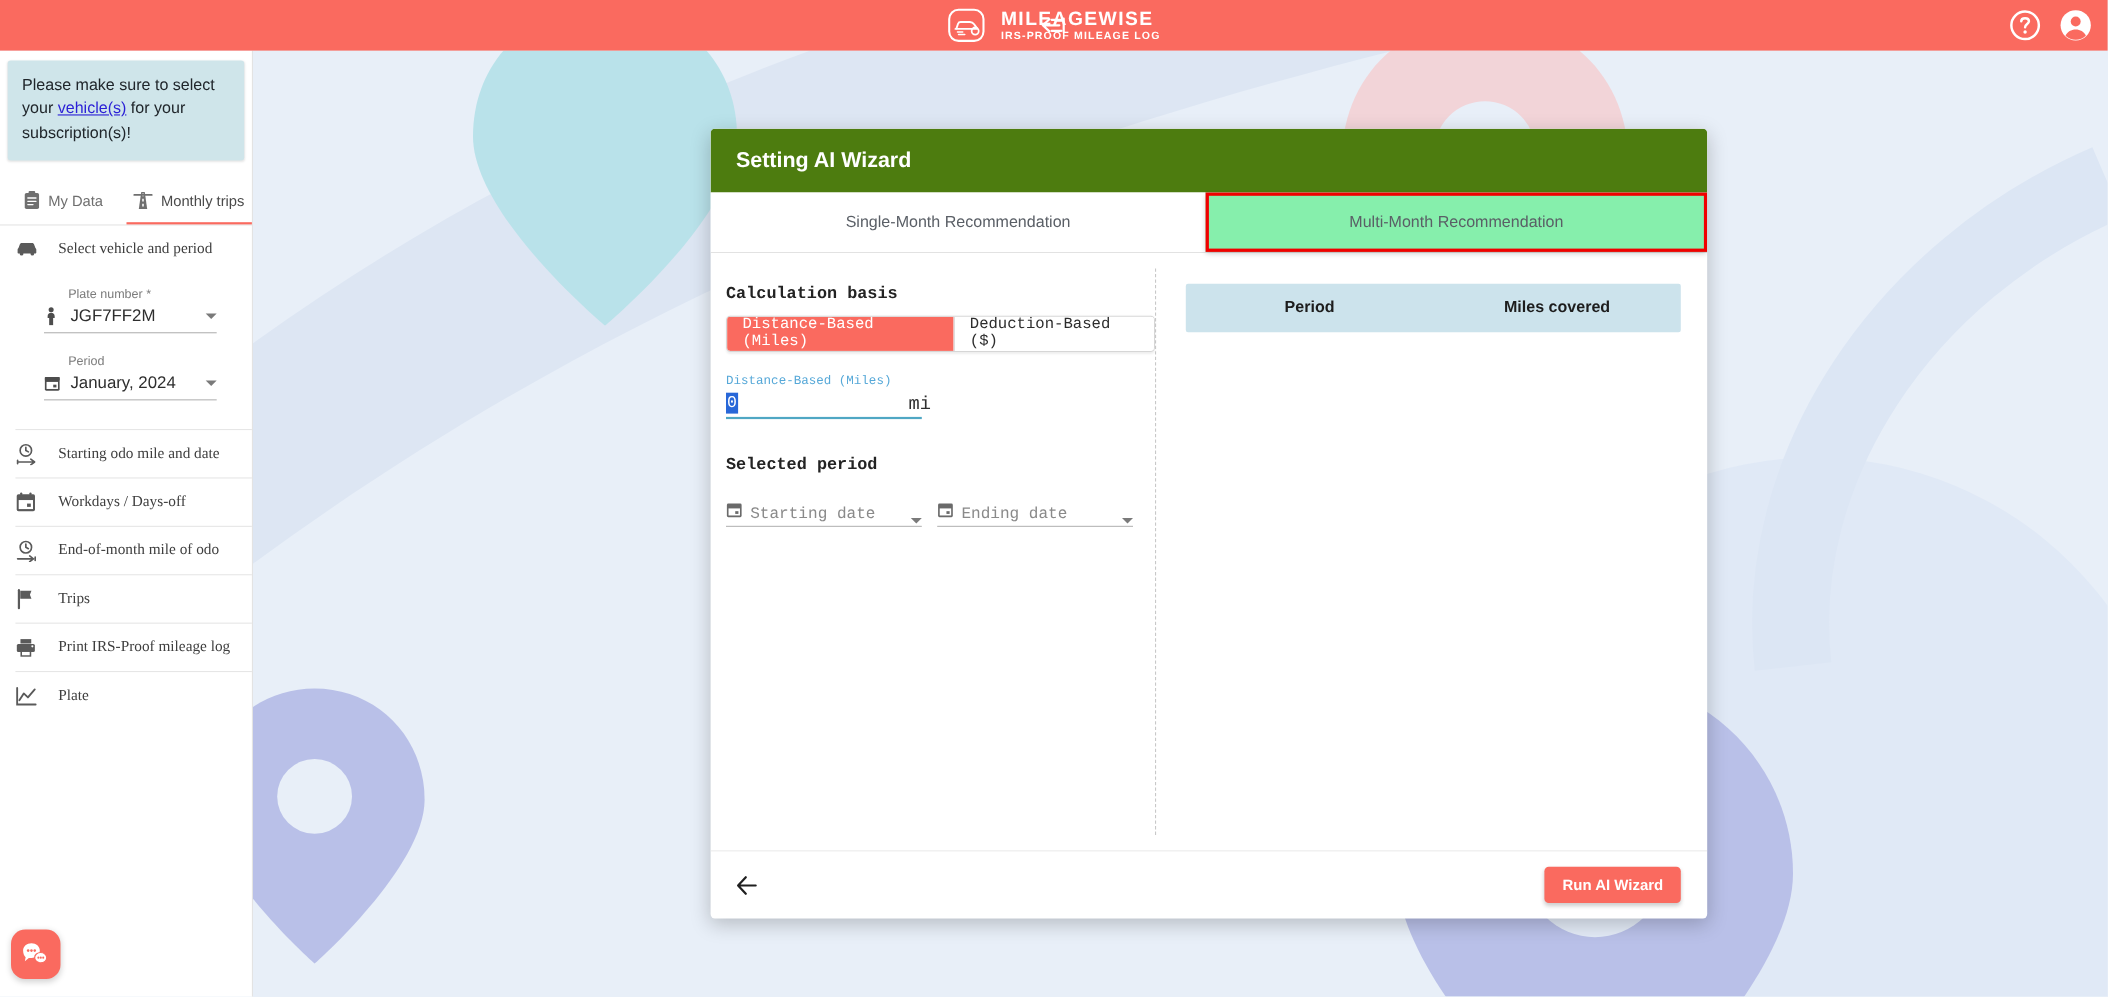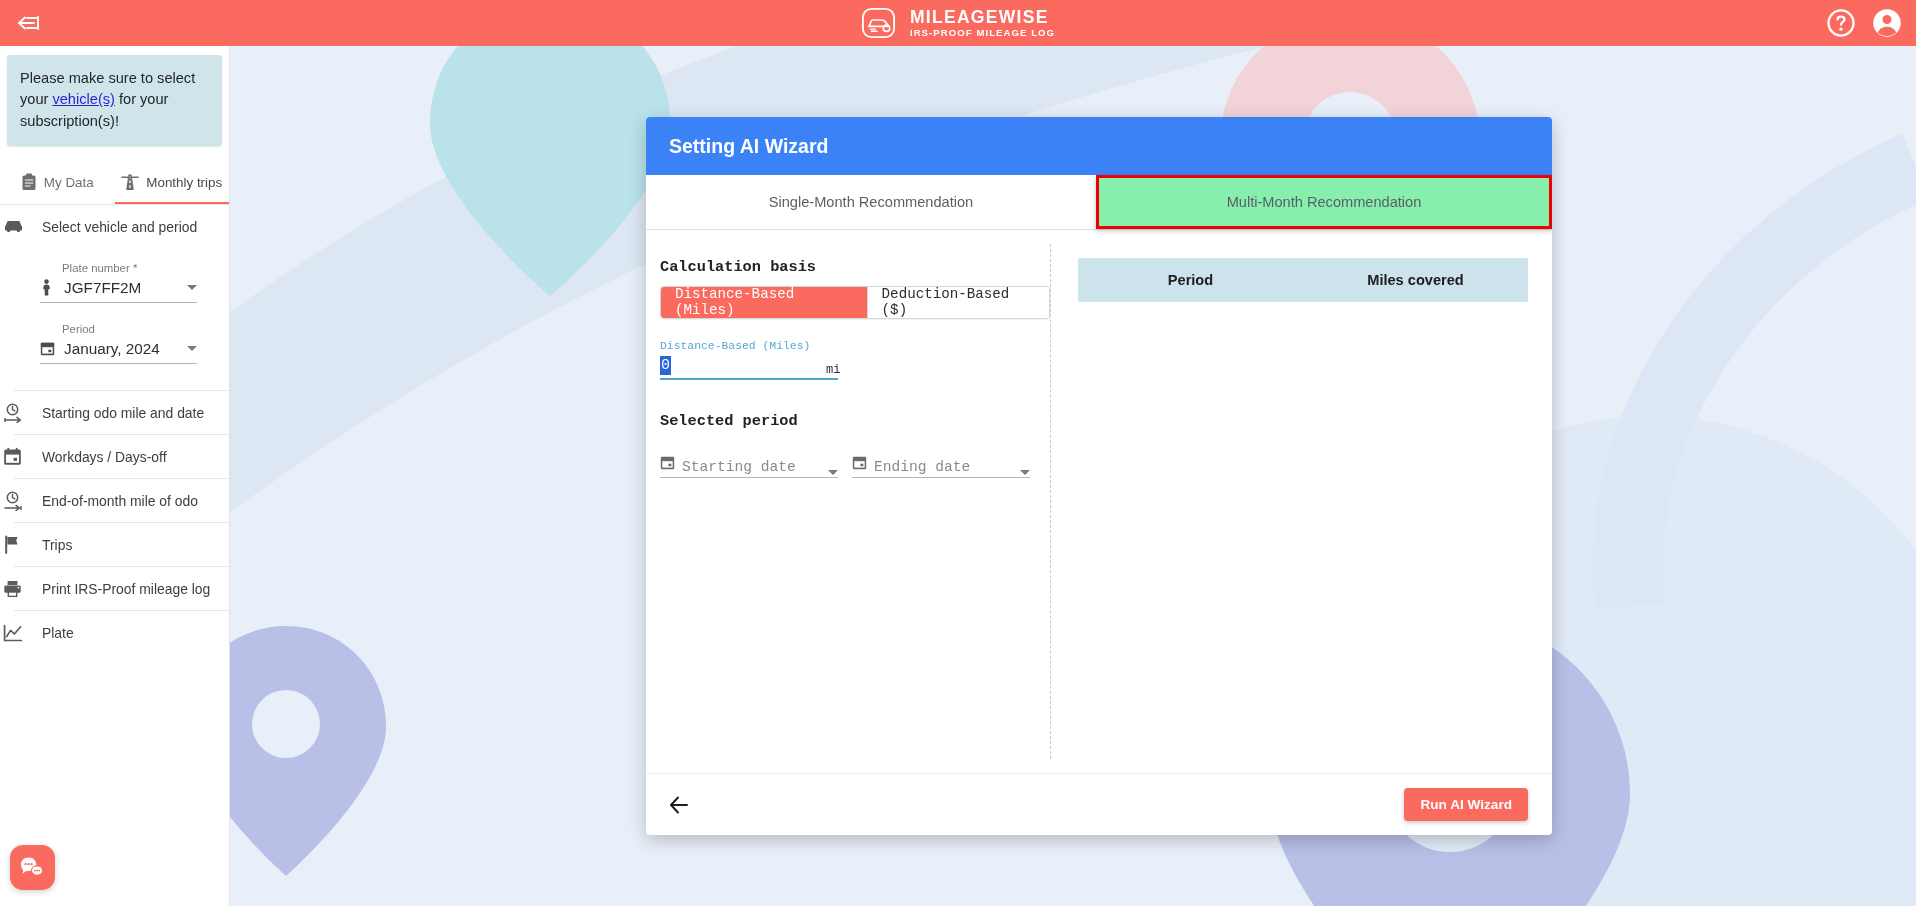--- a/index.html
+++ b/index.html
@@ -6,21 +6,21 @@
   html, body {
     width: 1916px; height: 906px;
     font-family: "Liberation Sans", sans-serif;
     overflow: hidden;
     background: #e8eff8;
   }
 
   
   #topbar {
     position: absolute; top: 0; left: 0; width: 1916px; height: 46px;
-    background: #fa6a5f; display: flex; align-items: center; z-index: 40;
+    background: #fa6a5f; display: flex; align-items: center; z-index: 40; justify-content: center;
   }
   #collapse-btn {
     width: 58px; height: 46px; display: flex; align-items: center; justify-content: center;
     cursor: pointer;
   }
   #brand {
     position: absolute; left: 50%; transform: translateX(-50%);
     display: flex; align-items: center; gap: 11px;
   }
   #brand-logo { width: 38px; height: 34px; }
@@ -51,22 +51,22 @@
   }
   .side-tab.active { color: #4a4a4a; }
   .side-tab.active::after {
     content: ""; position: absolute; left: 0; right: 0; bottom: 0; height: 2.5px; background: #fa6a5f;
   }
   #side-tabs-underline {
     height: 1px; background: #e4e4e4; margin: 0;
   }
 
   .menu-row {
-    display: flex; align-items: center; height: 43px; padding-left: 3px;
-    cursor: pointer; font-size: 13.9px; color: #3e3e3e;
+    display: flex; align-items: center; height: 43px; padding-left: 14px;
+    cursor: pointer; font-size: 13.9px; color: #3e3e3e; font-family: Liberation Serif, serif;
   }
   .menu-row .mi { width: 30px; display: flex; align-items: center; flex: 0 0 30px; }
   .menu-row .ml { margin-left: 9px; }
   .menu-sep { height: 1px; background: #e6e6e6; margin-left: 14px; margin-right: 0; }
 
   
   #vehicle-block { padding: 4px 32px 10px 40px; }
   .field { margin-top: 10px; position: relative; }
   .field-label { font-size: 11.4px; color: #7b7b7b; margin-left: 22px; margin-bottom: 1px; }
   .field-row {
@@ -94,21 +94,21 @@
     background: #e8eff8; overflow: hidden; z-index: 1;
   }
 
   
   #dialog {
     position: absolute; left: 646px; top: 117px; width: 906px; height: 718px;
     background: #fff; border-radius: 4px; box-shadow: 0 5px 18px rgba(0,0,0,.22);
     z-index: 20; display: flex; flex-direction: column; overflow: hidden;
   }
   #dialog-header {
-    height: 58px; background: #3b82f6; display: flex; align-items: center;
+    height: 58px; background: #4d7c0f; display: flex; align-items: center;
     padding-left: 23px; color: #fff; font-size: 19.5px; font-weight: bold;
   }
   #dialog-tabs { display: flex; height: 54px; position: relative; }
   .dlg-tab {
     flex: 1; display: flex; align-items: center; justify-content: center;
     font-size: 14.6px; color: #5a5f66; cursor: pointer; background: #fff; position: relative;
   }
   .dlg-tab.selected {
     border: 3px solid #f00000; box-shadow: 0 2px 5px rgba(0,0,0,.22);
     z-index: 5; background: #86efac;
@@ -139,21 +139,21 @@
   #distance-field { margin-top: 21px; width: 233px; position: relative; }
   #distance-label { font-size: 11.4px; color: #56a8d8; margin-bottom: 4px; }
   #distance-input-row {
     display: flex; align-items: flex-end; border-bottom: 2px solid #4fa7c4;
     padding-bottom: 3px; width: 178px;
   }
   #distance-value {
     font-size: 15px; color: #fff; background: #2867d8; padding: 0 1px; line-height: 19px;
   }
   #distance-unit {
-    position: absolute; left: 166px; bottom: 3px; font-size: 12px; color: #2f2f2f;
+    position: absolute; left: 166px; bottom: 3px; font-size: 17px; color: #2f2f2f;
   }
 
   #selected-period-title { margin-top: 32px; }
   #date-fields { display: flex; gap: 14px; margin-top: 22px; }
   .date-field {
     width: 178px; display: flex; align-items: flex-end; border-bottom: 1px solid #b6b6b6;
     height: 26px; padding-bottom: 2px;
   }
   .date-ph { font-size: 14.6px; color: #8a8a8a; flex: 1; margin-left: 7px; }
 

